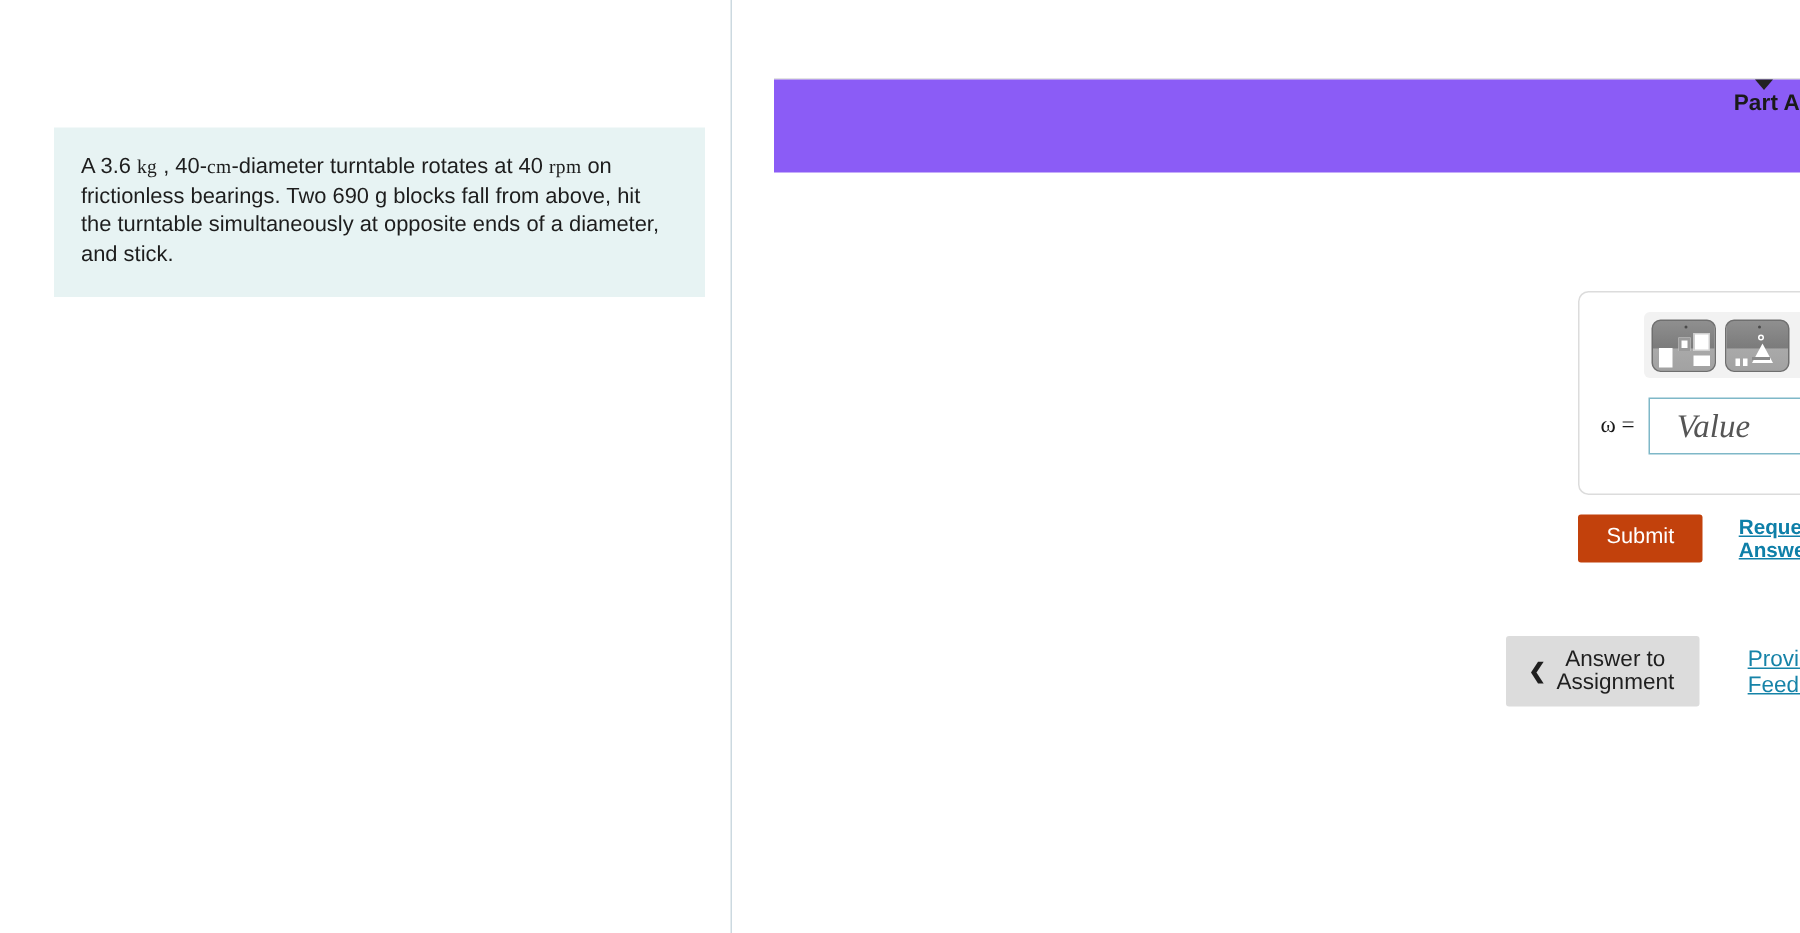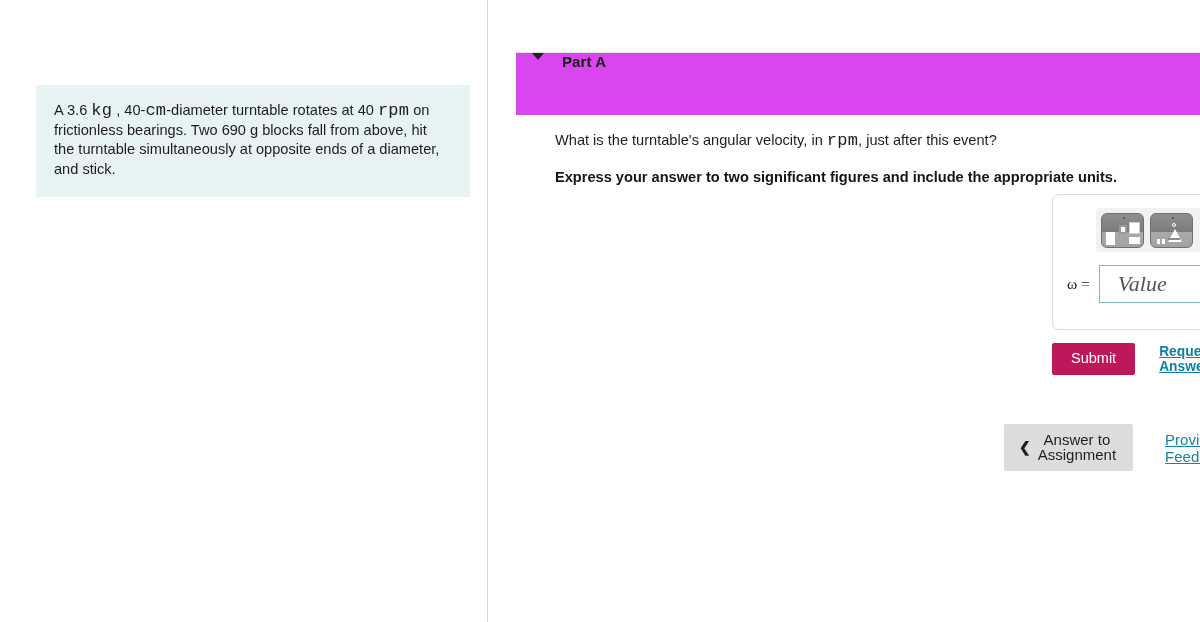--- a/index.html
+++ b/index.html
@@ -41,44 +41,45 @@
     box-sizing: border-box;
     padding: 16px 20px 18px 18px;
   }
   .problem-text {
     font-size: 14.6px;
     line-height: 19.5px;
     color: #1d1d1d;
     margin: 0;
   }
   .mathunit {
-    font-family: Liberation Mono, monospace;
-    font-size: 17px;
+    font-family: Liberation Serif, serif;
+    font-size: 13px;
     letter-spacing: .2px;
   }
 
   
   .right-pane {
     position: absolute;
     left: 488px; top: 0;
     width: 712px; height: 622px;
   }
 
   
   .part-header {
     position: absolute;
     left: 28px;
     top: 52px;
     width: 684px;
     height: 63px;
-    background: #d946ef;
+    background: #8b5cf6;
     border-top: 1px solid #e3e3e3;
     box-sizing: border-box;
     display: flex;
-    align-items: flex-start;
+    align-items: flex-end;
+    flex-direction: column;
   }
   .collapse-caret {
     margin-left: 16px;
     margin-right: 18px;
     width: 0; height: 0;
     border-left: 6.5px solid transparent;
     border-right: 6.5px solid transparent;
     border-top: 7.5px solid #222;
     cursor: pointer;
   }
@@ -198,21 +199,21 @@
 
   
   .submit-row {
     position: absolute;
     left: 564px;
     top: 343px;
     display: flex;
     align-items: center;
   }
   .submit-btn {
-    background: #be185d;
+    background: #c2410c;
     color: #ffffff;
     border: none;
     font-family: "Liberation Sans", sans-serif;
     font-size: 14.5px;
     padding: 8px 19px 9px 19px;
     border-radius: 2px;
     cursor: pointer;
     line-height: 1;
   }
   .request-answer {
@@ -271,24 +272,20 @@
 
 <div class="pane-divider"></div>
 
 <div class="right-pane">
 
   <div class="part-header">
     <div class="collapse-caret"></div>
     <div class="part-title">Part A</div>
   </div>
 
-  <div class="part-body">
-    <p class="question-line"><span>What is the turntable's angular velocity, in </span><span class="mathunit">rpm</span><span>, just after this event?</span></p>
-    <p class="instruction-line">Express your answer to two significant figures and include the appropriate units.</p>
-  </div>
 
   <div class="answer-box">
 
     <div class="mq-toolbar">
 
       <div class="tmpl-btn first">
         <div class="dot"></div>
         <div class="tb-a1"></div>
         <div class="tb-a2"></div>
         <div class="tb-a3"></div>

